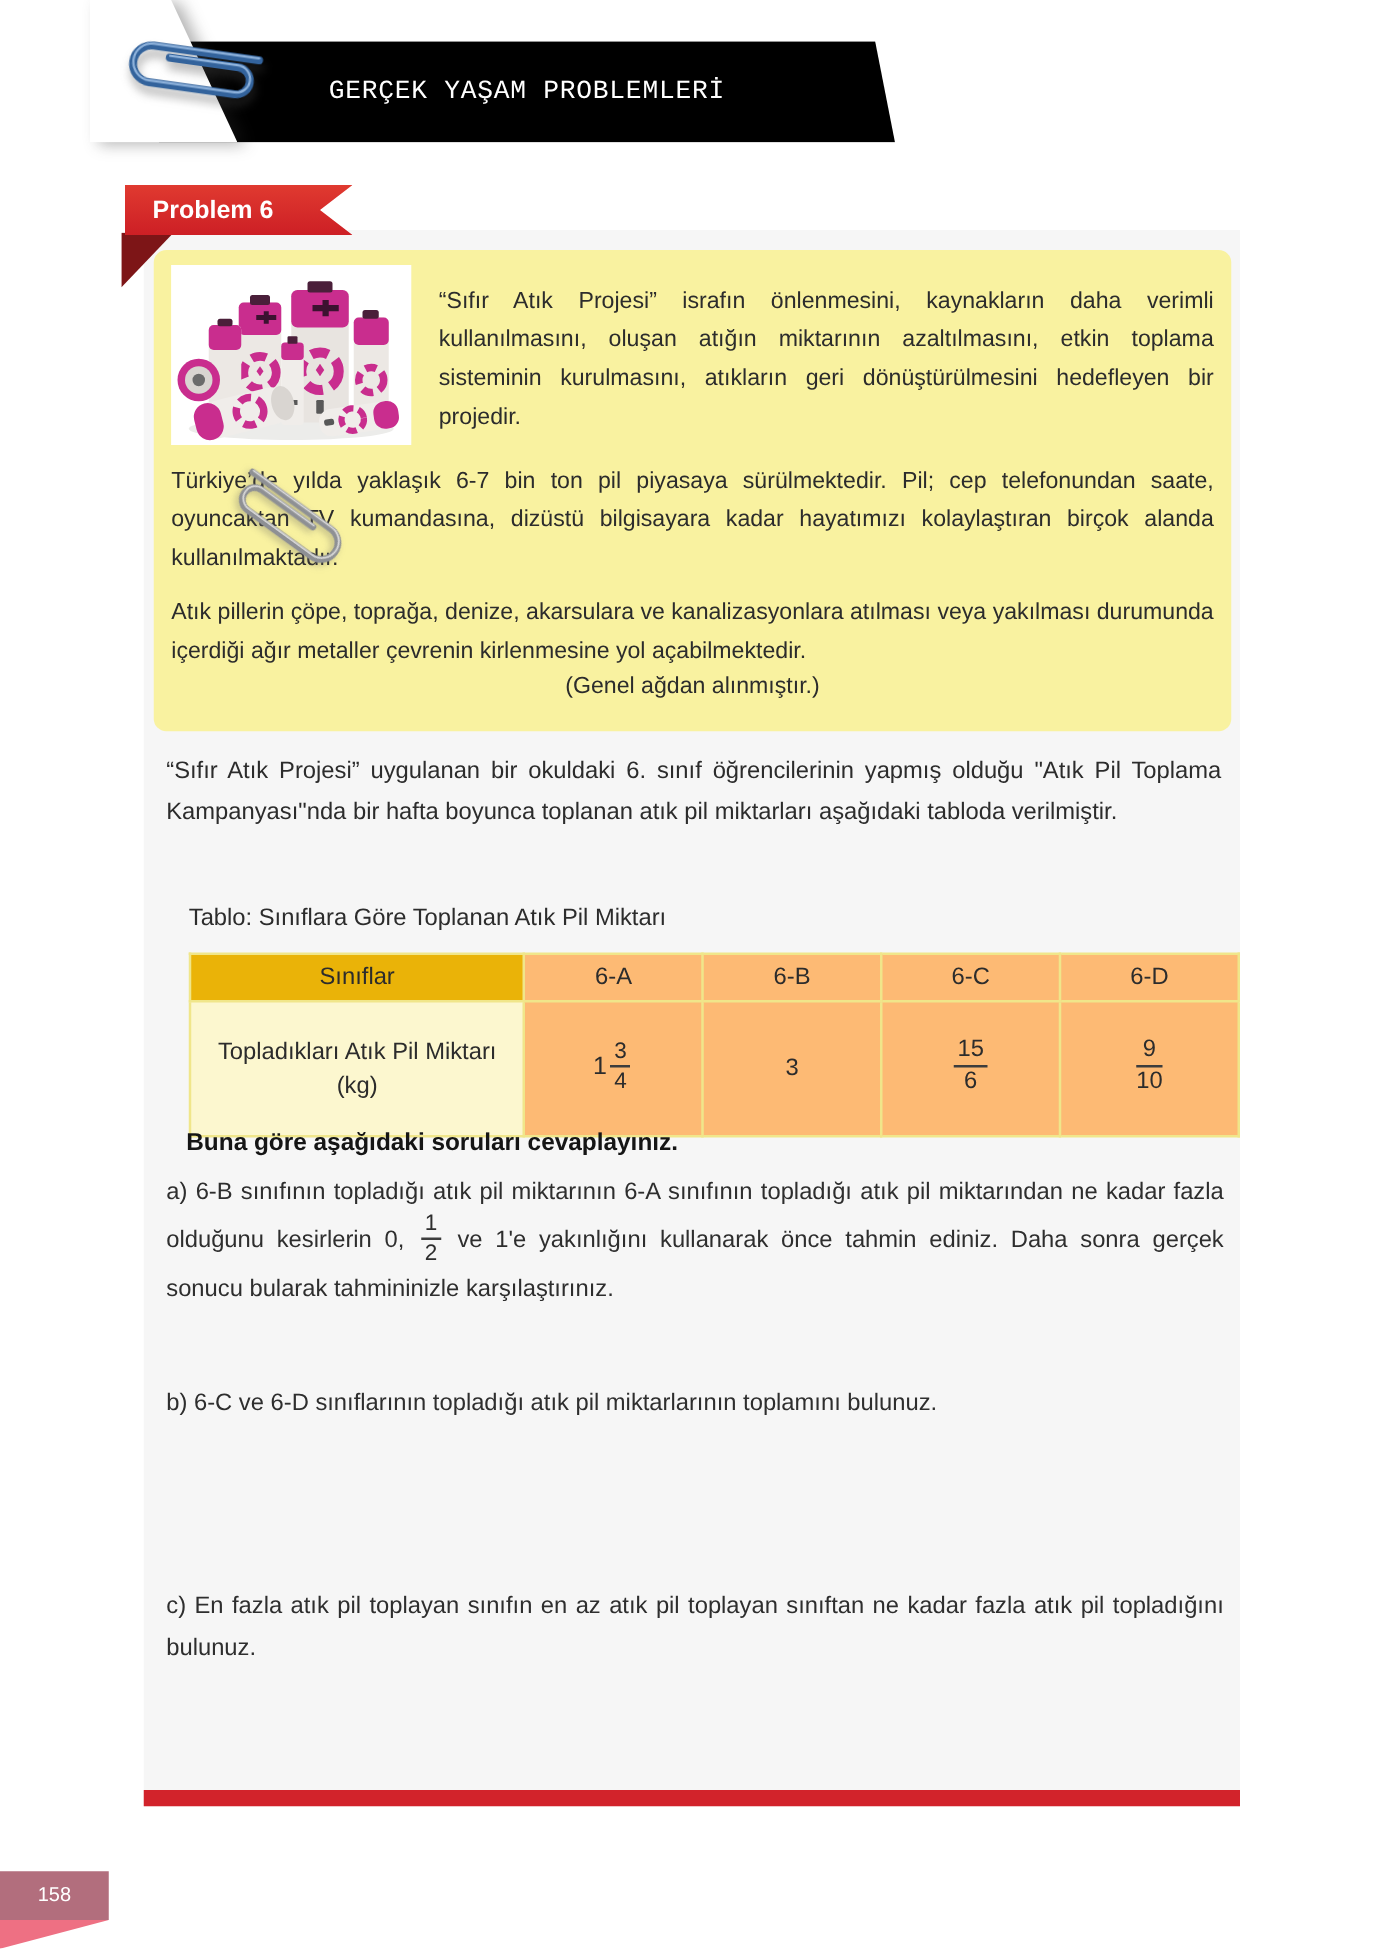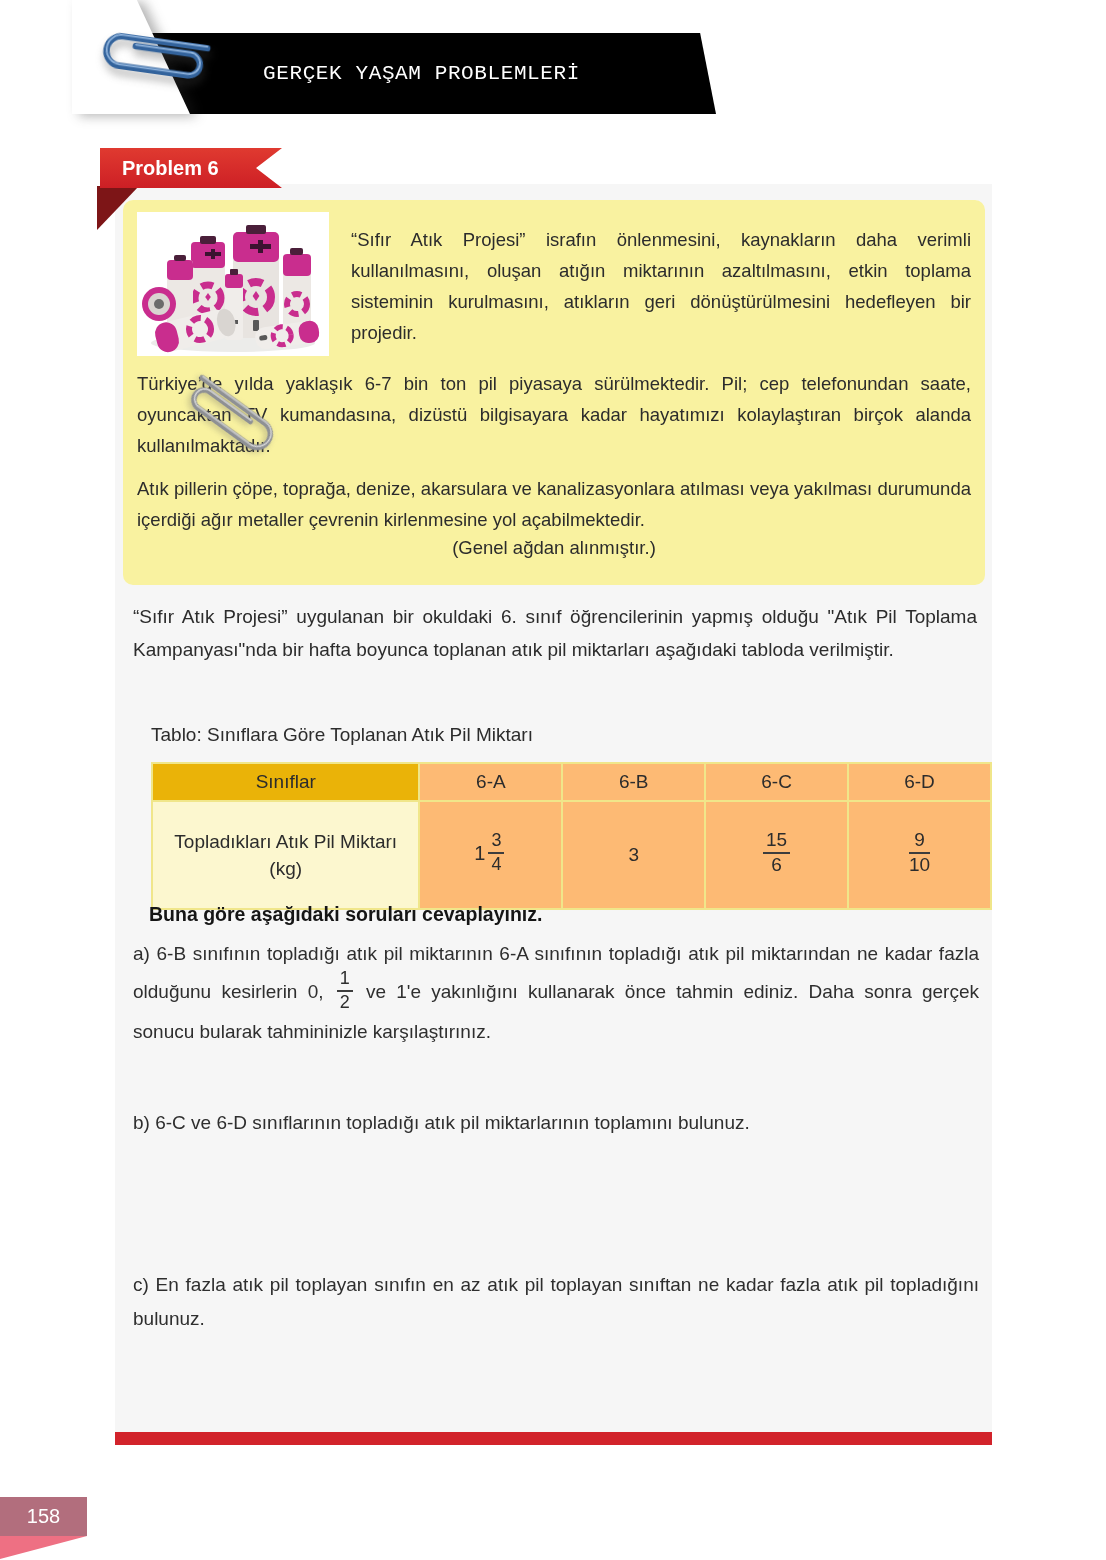--- a/index.html
+++ b/index.html
@@ -69,21 +69,21 @@
   .whole{display:inline-block;vertical-align:middle;font-size:20px;position:relative;top:-2px;}
   .plain{font-size:19px;}
   
   .lead{position:absolute;top:719px;left:34px;font-size:19.5px;font-weight:bold;color:#151515;}
   .q{font-size:19px;line-height:34px;text-align:justify;}
   .qa{position:absolute;top:753px;left:18px;width:846px;}
   .qb{position:absolute;top:922px;left:18px;width:846px;}
   .qc{position:absolute;top:1052px;left:18px;width:846px;margin-top:32px;}
   
   .page-tab{position:absolute;left:0;top:1497px;width:87px;height:39px;background:#b26e7d;
-    color:#fff;font-size:20px;display:flex;align-items:center;justify-content:center;}
+    color:#fff;font-size:16px;display:flex;align-items:center;justify-content:center;}
   .page-tab-tri{position:absolute;left:0;top:1536px;width:87px;height:23px;background:#ee7083;
     clip-path:polygon(0 0,100% 0,0 100%);}
 </style>
 </head>
 <body>
 
 <div class="banner">
   <span>GERÇEK YAŞAM PROBLEMLERİ</span>
 </div>
 <div class="paper-wedge-wrap">

